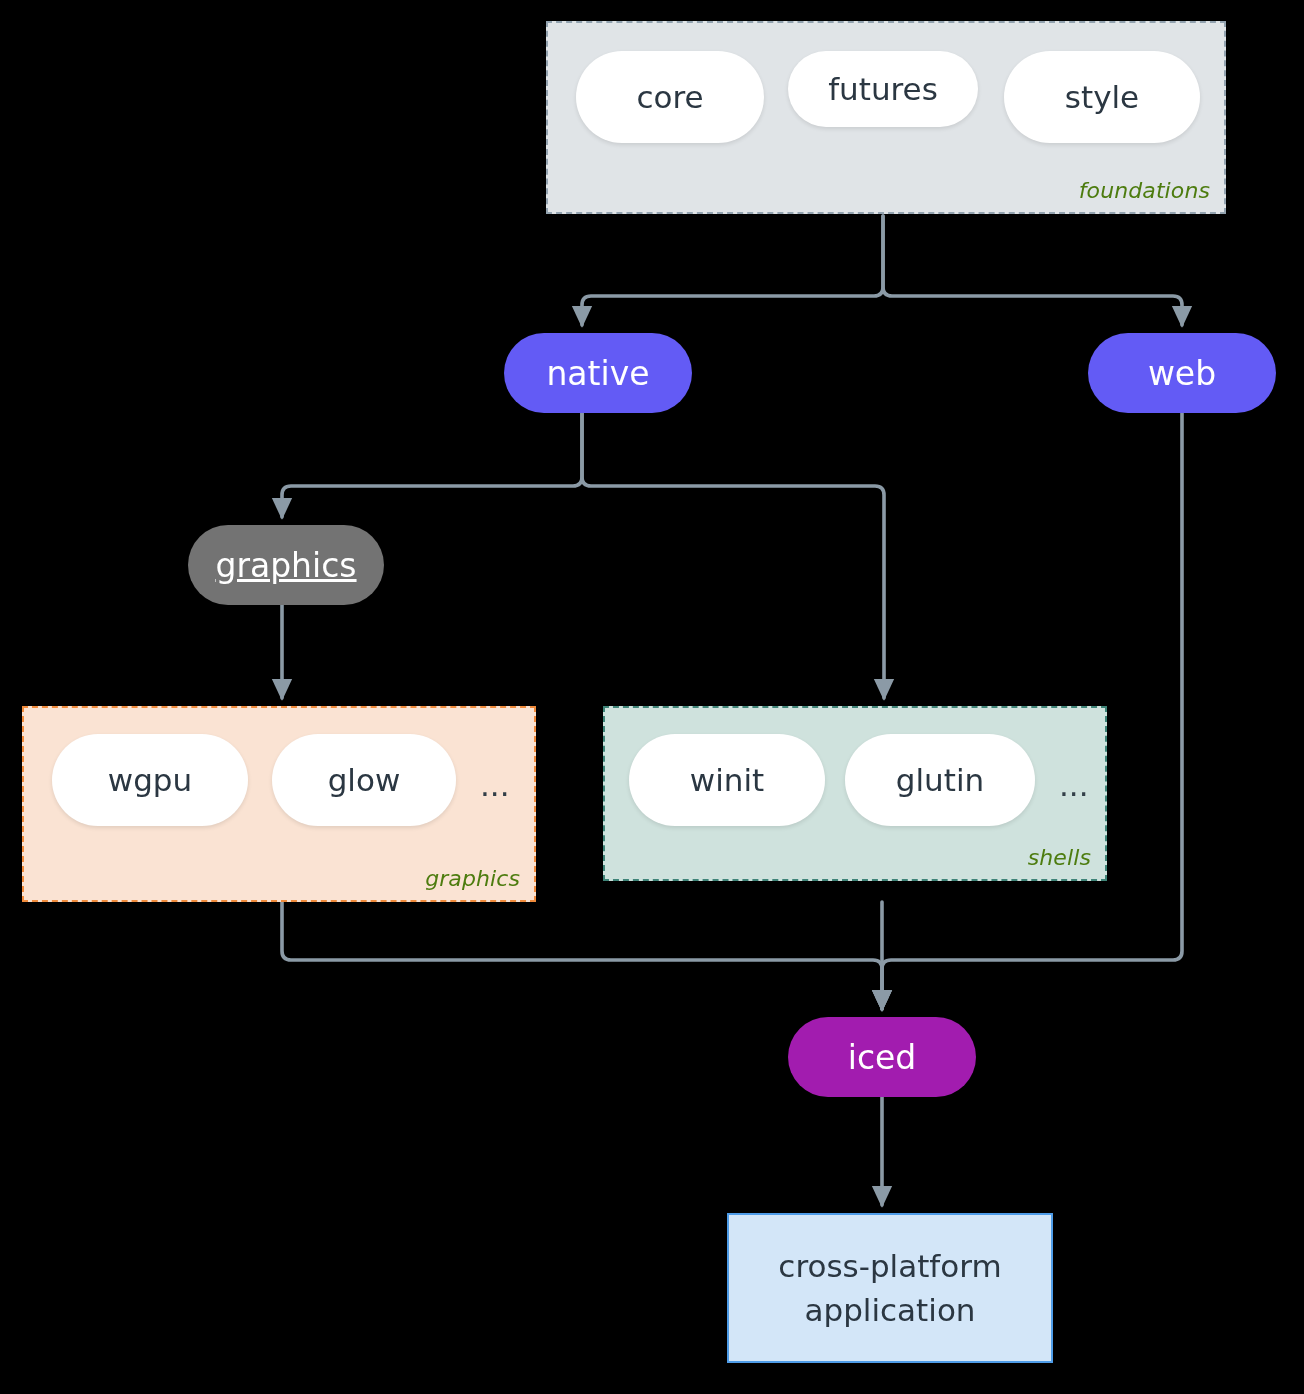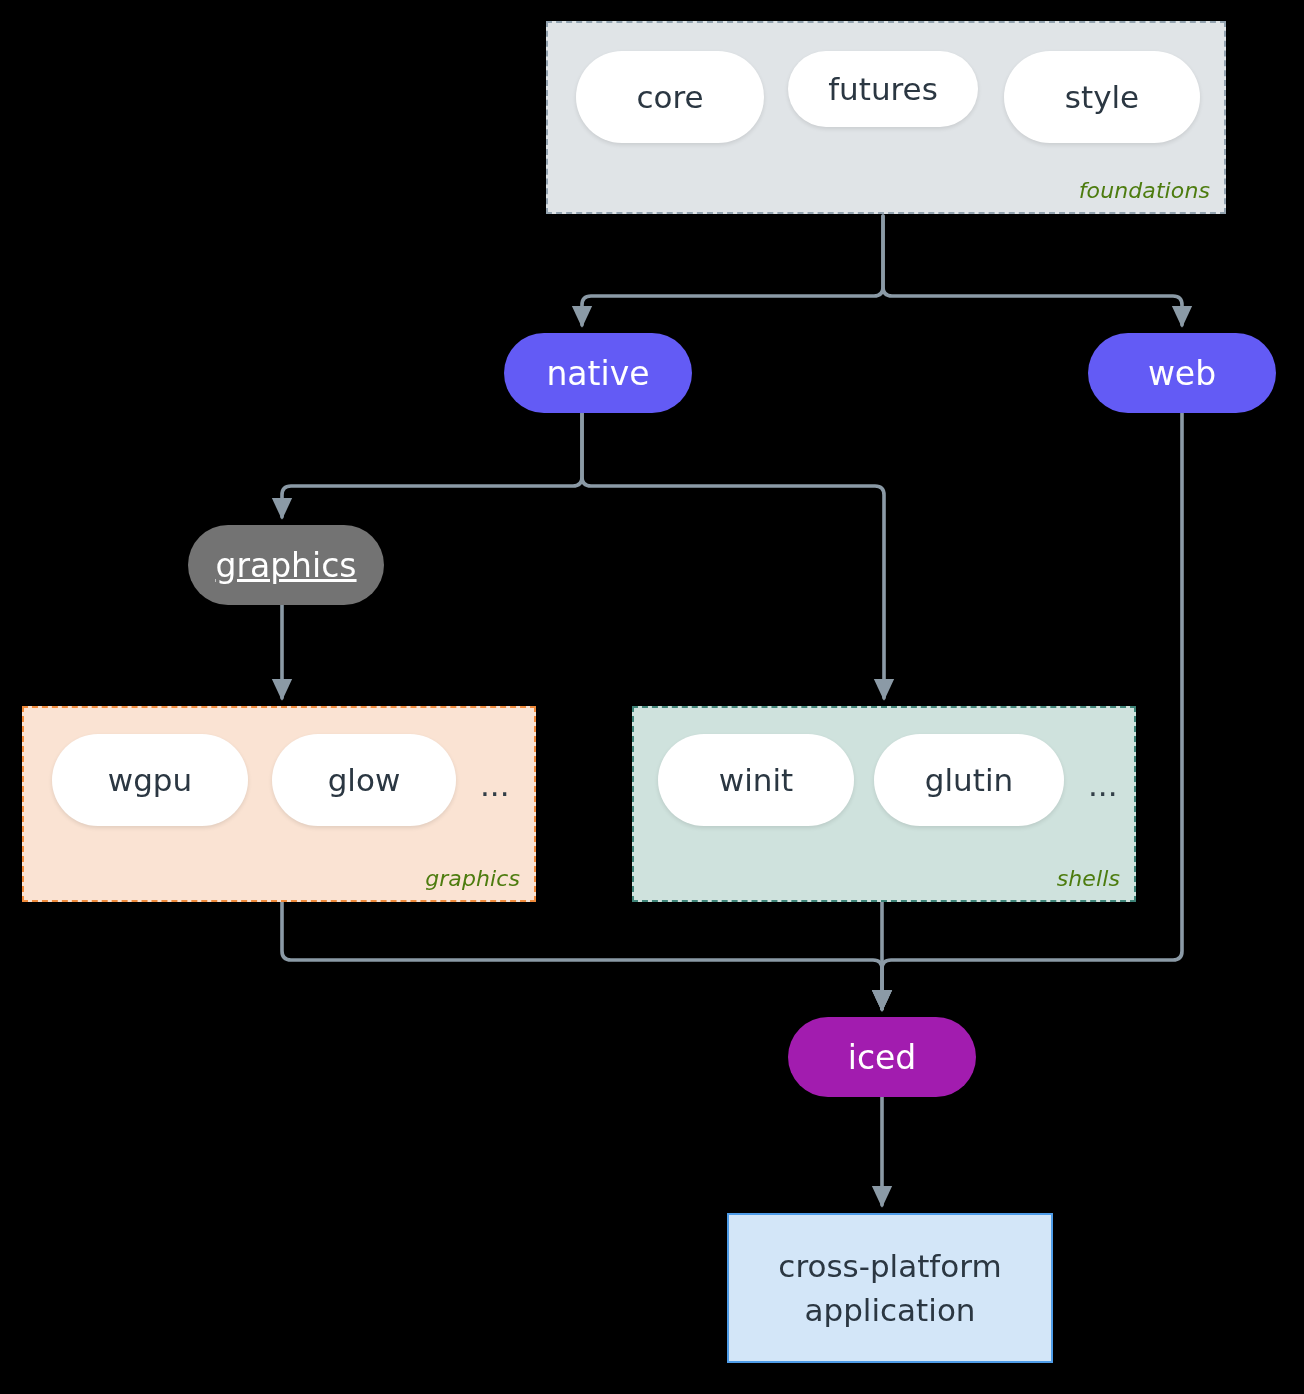--- a/index.html
+++ b/index.html
@@ -50,24 +50,24 @@
   }
   #cluster-renderers {
     left: 22px;
     top: 706px;
     width: 514px;
     height: 196px;
     background: #fae3d3;
     border: 2px dashed #f08b3c;
   }
   #cluster-shells {
-    left: 632px;
+    left: 603px;
     top: 706px;
     width: 504px;
-    height: 196px;
+    height: 175px;
     background: #cfe2dd;
     border: 2px dashed #3f8478;
   }
 
   
   .pill {
     position: absolute;
     background: #ffffff;
     border-radius: 999px;
     display: flex;

